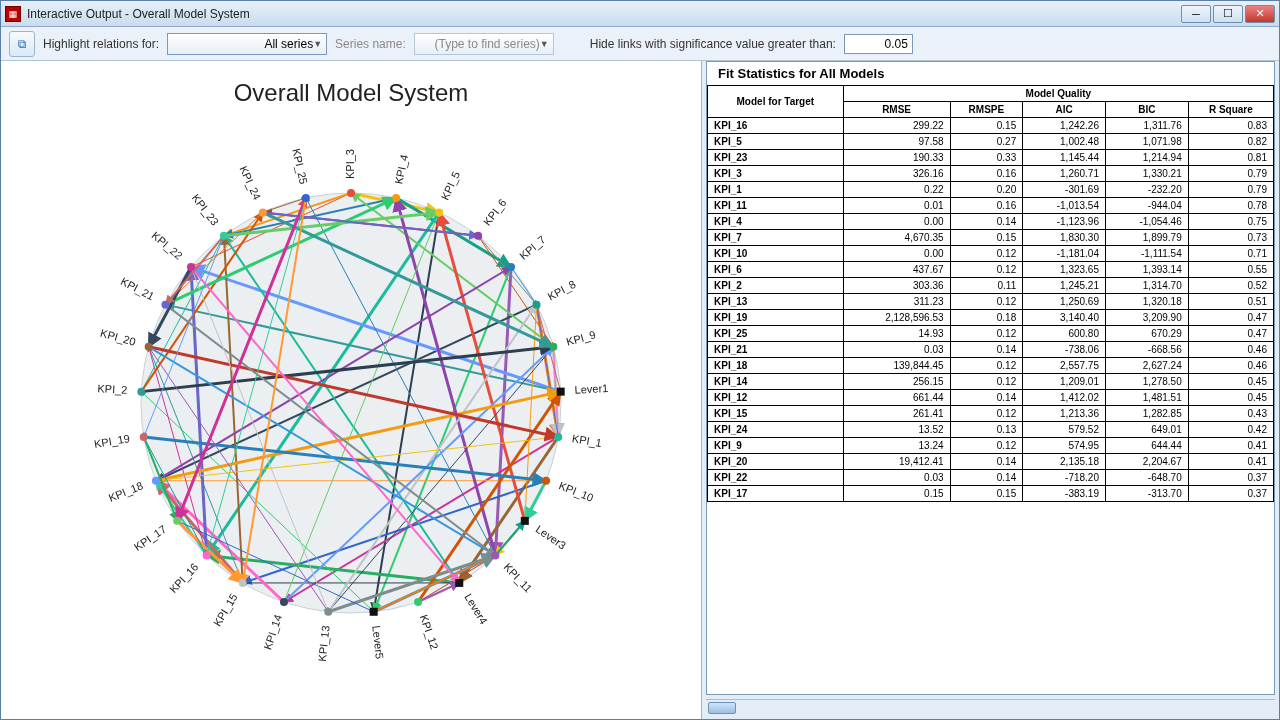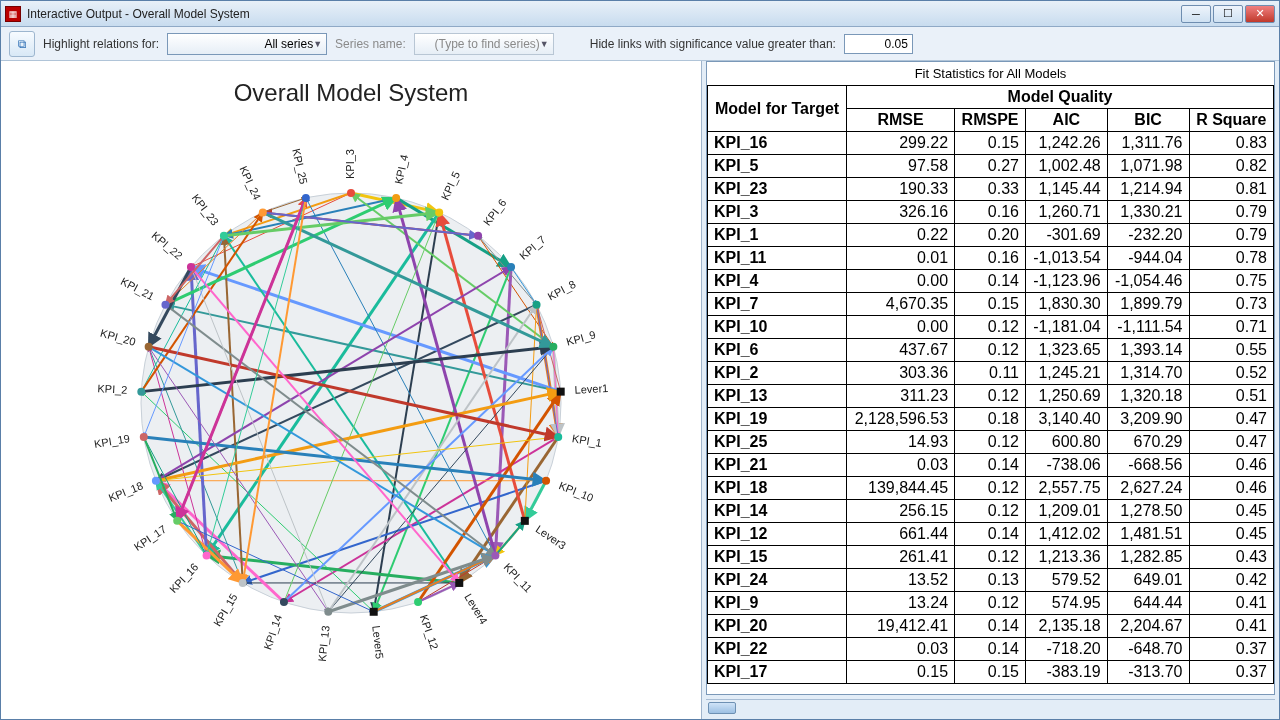--- a/index.html
+++ b/index.html
@@ -135,29 +135,29 @@
   }
   .tabbody {
     flex:1;
     background:#fff;
     border:1px solid #7a98b8;
     margin:0 4px 4px 4px;
     overflow:auto;
     position:relative;
   }
   .fit-title {
-    text-align:center;
-    font-weight:normal;
+    text-align:left;
+    font-weight:bold;
     font-size:13px;
     padding:4px 11px;
   }
   table.fit {
     border-collapse: collapse;
     width: 100%;
-    font-size: 16px;
+    font-size: 10px;
   }
   table.fit th, table.fit td {
     border: 1px solid #000;
     padding: 2px 6px;
     white-space: nowrap;
   }
   table.fit th { font-weight:bold; text-align:center; }
   table.fit td.target { font-weight:bold; text-align:left; }
   table.fit td.num { text-align:right; }
   .hscroll {

